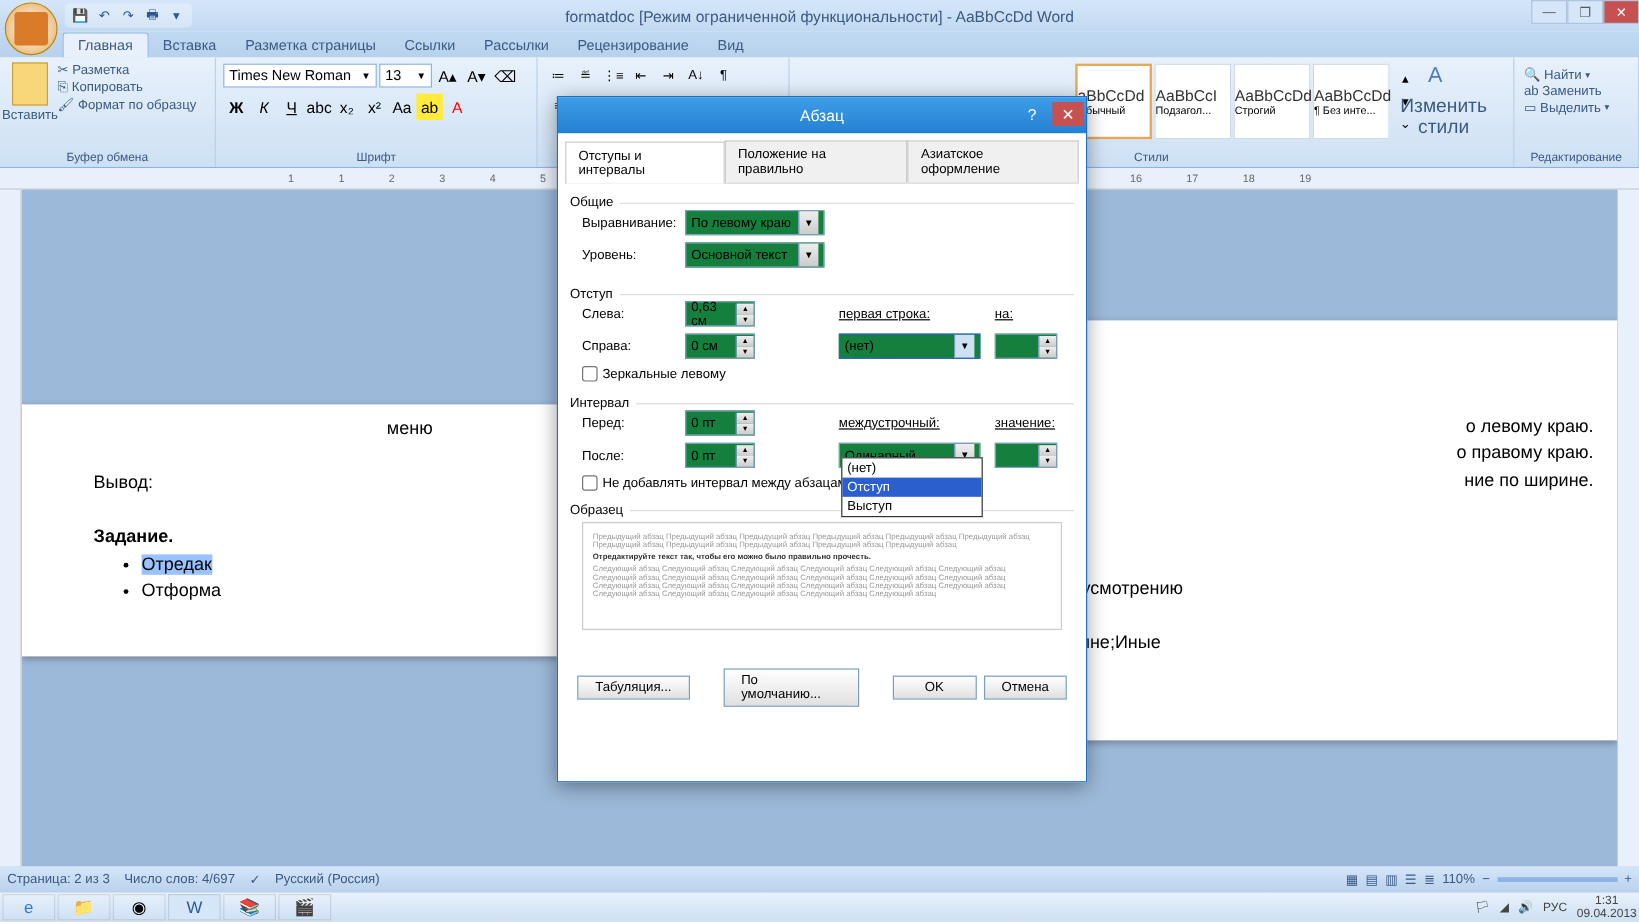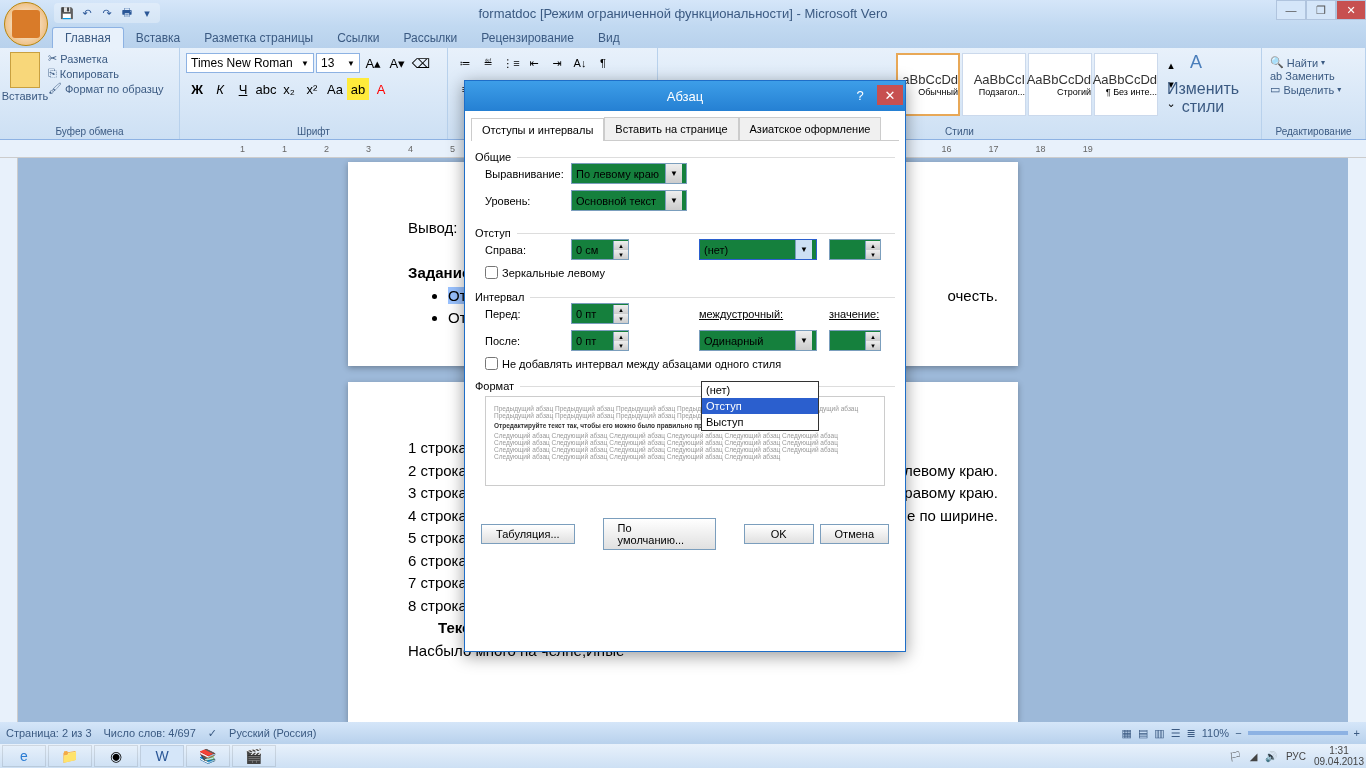--- a/index.html
+++ b/index.html
@@ -35,34 +35,34 @@
 .font-row1 { display: flex; gap: 2px; align-items: center; }
 .font-combo { height: 20px; border: 1px solid #8db2e3; background: #fff; font-size: 12px; padding: 0 4px; display: flex; align-items: center; }
 .font-row2 { display: flex; gap: 1px; }
 .fbtn { width: 22px; height: 22px; border: 1px solid transparent; display: flex; align-items: center; justify-content: center; font-size: 13px; cursor: pointer; }
 
 .para-area { display: flex; flex-direction: column; gap: 4px; }
 .prow { display: flex; gap: 1px; }
 .pbtn { width: 22px; height: 22px; display: flex; align-items: center; justify-content: center; font-size: 11px; cursor: pointer; }
 
 .styles-area { display: flex; gap: 2px; align-items: center; }
-.style-box { width: 64px; height: 63px; border: 1px solid #cbd9ec; background: #fff; display: flex; flex-direction: column; align-items: flex-end; justify-content: center; font-size: 9px; cursor: pointer; }
+.style-box { width: 64px; height: 63px; border: 1px solid #cbd9ec; background: #fff; display: flex; flex-direction: column; align-items: flex-start; justify-content: center; font-size: 9px; cursor: pointer; }
 .style-box.active { border: 2px solid #e8a857; }
 .style-preview { font-size: 13px; color: #333; }
 
 .edit-area, .change-area { display: flex; flex-direction: column; gap: 1px; font-size: 11px; color: #3b5a82; padding: 4px 2px; }
 .ea-row { display: flex; align-items: center; gap: 3px; cursor: pointer; white-space: nowrap; }
 
 
 .ruler-h { height: 18px; background: #e8f1fb; border-bottom: 1px solid #ccc; display: flex; align-items: center; padding-left: 240px; font-size: 9px; color: #666; }
 .ruler-marks { display: flex; gap: 37px; }
 
 .workspace { height: 564px; background: #9db9d9; display: flex; position: relative; }
 .ruler-v { width: 18px; background: #e8f1fb; border-right: 1px solid #ccc; }
-.doc-area { flex: 1; overflow: hidden; display: flex; flex-direction: column; align-items: center; padding-top: 4px; gap: 16px; }
+.doc-area { flex: 1; overflow: hidden; display: flex; align-items: center; padding-top: 4px; gap: 16px; }
 .page { width: 670px; background: #fff; box-shadow: 0 2px 6px rgba(0,0,0,0.3); padding: 10px 70px 10px 60px; }
 .page1 { height: 210px; }
 .page2 { height: 350px; }
 .doc-text { font-size: 15px; line-height: 1.5; font-family: 'Times New Roman', serif; }
 .scroll-v { width: 18px; background: #e8f1fb; }
 
 
 .statusbar { height: 22px; background: linear-gradient(to bottom, #d5e6f9, #b8d1ec); display: flex; align-items: center; font-size: 11px; color: #3b5a82; padding: 0 6px; justify-content: space-between; }
 .sb-left { display: flex; gap: 12px; }
 .sb-right { display: flex; gap: 6px; align-items: center; }
@@ -118,21 +118,21 @@
   <div class="office-btn">
       <div class="office-logo"></div>
     </div>
   <div class="qat">
     <span class="qat-btn">💾</span>
     <span class="qat-btn">↶</span>
     <span class="qat-btn">↷</span>
     <span class="qat-btn">🖶</span>
     <span class="qat-btn">▾</span>
   </div>
-  <div class="title-text">formatdoc [Режим ограниченной функциональности] - Microsoft Vero</div>
+  <div class="title-text">formatdoc [Режим ограниченной функциональности] - AaBbCcDd Word</div>
   <div class="win-controls">
     <div class="win-btn">—</div>
     <div class="win-btn">❐</div>
     <div class="win-btn close">✕</div>
   </div>
 </div>
 
 <div class="ribbon-tabs">
   <div class="rtab active">Главная</div>
   <div class="rtab">Вставка</div>
@@ -379,21 +379,21 @@
 
 <div class="dialog">
   <div class="dlg-title">
     <span>Абзац</span>
     <div class="dlg-help">?</div>
     <div class="dlg-close">✕</div>
   </div>
   <div class="dlg-body">
     <div class="dlg-tabs">
       <div class="dlg-tab active">Отступы и интервалы</div>
-      <div class="dlg-tab">Вставить на странице</div>
+      <div class="dlg-tab">Положение на правильно</div>
       <div class="dlg-tab">Азиатское оформление</div>
     </div>
 
     <div class="dlg-content">
       <fieldset>
           <legend>Общие</legend>
         <div class="dlg-row">
           <span class="dlg-label">Выравнивание:</span>
           <div class="dlg-combo">
               <span>По левому краю</span>
@@ -404,20 +404,34 @@
           <span class="dlg-label">Уровень:</span>
           <div class="dlg-combo">
               <span>Основной текст</span>
               <span class="arrow">▼</span>
             </div>
         </div>
       </fieldset>
 
       <fieldset>
           <legend>Отступ</legend>
+        <div class="dlg-row">
+          <span class="dlg-label">Слева:</span>
+          <div class="dlg-spin">
+              <span>0,63 см</span>
+              <div class="spin-btns">
+                <div>▴</div>
+                <div>▾</div>
+              </div>
+            </div>
+          <span style="width:70px"></span>
+          <span style="width:110px;text-decoration:underline">первая строка:</span>
+          <span style="width:20px"></span>
+          <span style="text-decoration:underline">на:</span>
+        </div>
         <div class="dlg-row" style="position:relative">
           <span class="dlg-label">Справа:</span>
           <div class="dlg-spin">
               <span>0 см</span>
               <div class="spin-btns">
                 <div>▴</div>
                 <div>▾</div>
               </div>
             </div>
           <span style="width:70px"></span>
@@ -485,21 +499,21 @@
               </div>
             </div>
         </div>
         <div class="chk">
           <input type="checkbox" style="">
           <span>Не добавлять интервал между абзацами одного стиля</span>
         </div>
       </fieldset>
 
       <fieldset>
-          <legend>Формат</legend>
+          <legend>Образец</legend>
         <div class="preview-box">
           <div>Предыдущий абзац Предыдущий абзац Предыдущий абзац Предыдущий абзац Предыдущий абзац Предыдущий абзац Предыдущий абзац Предыдущий абзац Предыдущий абзац Предыдущий абзац Предыдущий абзац</div>
           <div class="bold-line">Отредактируйте текст так, чтобы его можно было правильно прочесть.</div>
           <div>Следующий абзац Следующий абзац Следующий абзац Следующий абзац Следующий абзац Следующий абзац Следующий абзац Следующий абзац Следующий абзац Следующий абзац Следующий абзац Следующий абзац Следующий абзац Следующий абзац Следующий абзац Следующий абзац Следующий абзац Следующий абзац Следующий абзац Следующий абзац Следующий абзац Следующий абзац Следующий абзац</div>
         </div>
       </fieldset>
     </div>
 
     <div class="dlg-buttons">
       <div class="dlg-btn">Табуляция...</div>

